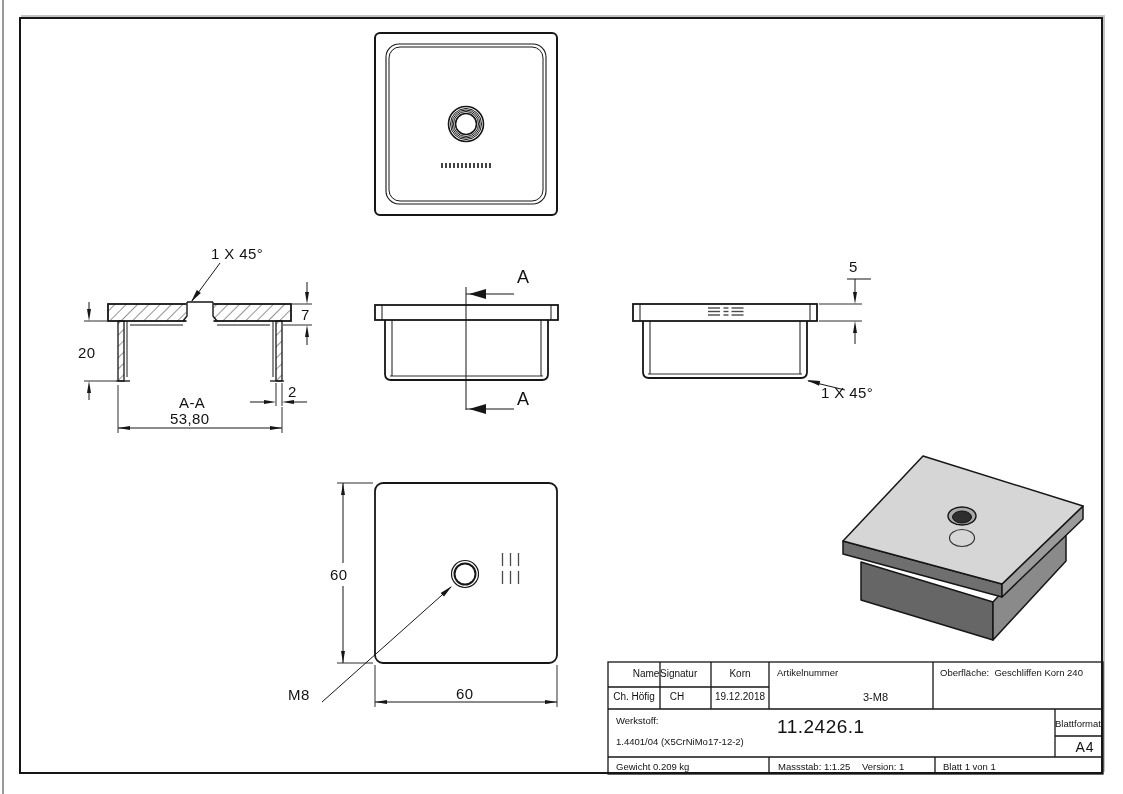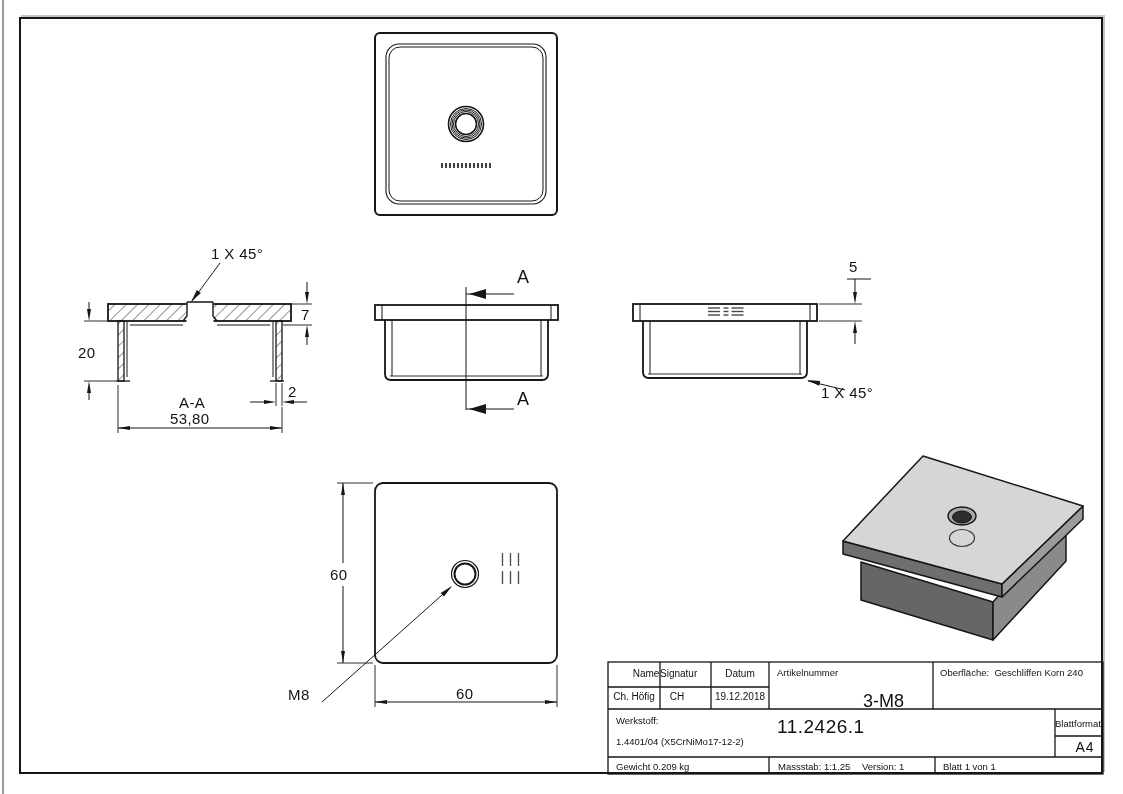--- a/index.html
+++ b/index.html
@@ -8,21 +8,21 @@
   .edge-strip{position:absolute;left:2px;top:0;width:2px;height:794px;background:#9a9a9a;}
   .frame{position:absolute;left:19px;top:17px;width:1084px;height:757px;
          border:2px solid #161616;box-sizing:border-box;box-shadow:2px -2px 0 #c4c4c4;}
   svg{position:absolute;left:0;top:0;}
   .lbl{position:absolute;white-space:pre;color:#121212;}
   .dim{font-size:15px;letter-spacing:.4px;}
   .seclbl{font-size:18px;}
   .tb{font-size:10px;}
   .tb-sm{font-size:9.5px;}
   .tb-big{font-size:19px;letter-spacing:.5px;}
-  .tb-mid{font-size:18px;}
+  .tb-mid{font-size:11px;}
   .tb-a4{font-size:14px;letter-spacing:1px;}
   .engraving{position:absolute;left:441px;top:163px;width:50px;height:5px;opacity:.85;
     background:repeating-linear-gradient(90deg,#222 0 2px,rgba(0,0,0,0) 2px 4px);}
 </style>
 </head>
 <body>
 
 <div id="sheet">
   <div class="edge-strip"></div>
   <div class="frame"></div>
@@ -215,21 +215,21 @@
 
   <div class="lbl dim" style="left:849px;top:258px;">5</div>
   <div class="lbl dim" style="left:821px;top:384px;">1 X 45°</div>
 
   <div class="lbl dim" style="left:329px;top:566px;background:#fff;padding:0 1px;">60</div>
   <div class="lbl dim" style="left:456px;top:685px;">60</div>
   <div class="lbl dim" style="left:288px;top:686px;">M8</div>
 
   <div class="lbl tb" style="left:608px;top:668px;width:76px;text-align:center;">Name</div>
   <div class="lbl tb" style="left:660px;top:668px;width:28px;text-align:center;">Signatur</div>
-  <div class="lbl tb" style="left:711px;top:668px;width:58px;text-align:center;">Datum</div>
+  <div class="lbl tb" style="left:711px;top:668px;width:58px;text-align:center;">Korn</div>
   <div class="lbl tb-sm" style="left:777px;top:667px;">Artikelnummer</div>
   <div class="lbl tb-sm" style="left:940px;top:667px;">Oberfläche:  Geschliffen Korn 240</div>
 
   <div class="lbl tb" style="left:608px;top:691px;width:52px;text-align:center;">Ch. Höfig</div>
   <div class="lbl tb" style="left:660px;top:691px;width:34px;text-align:center;">CH</div>
   <div class="lbl tb" style="left:711px;top:691px;width:58px;text-align:center;">19.12.2018</div>
   <div class="lbl tb-big" style="left:777px;top:684px;margin-top:32px;">11.2426.1</div>
   <div class="lbl tb-mid" style="left:863px;top:691px;">3-M8</div>
 
   <div class="lbl tb-sm" style="left:616px;top:715px;">Werkstoff:</div>

